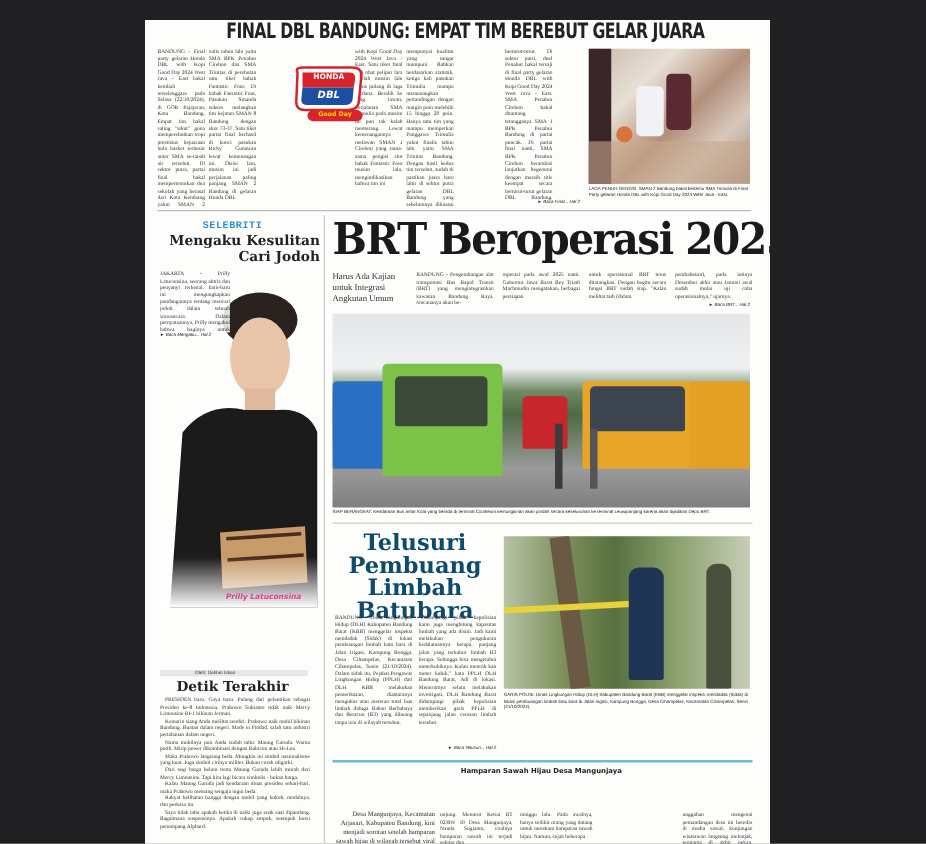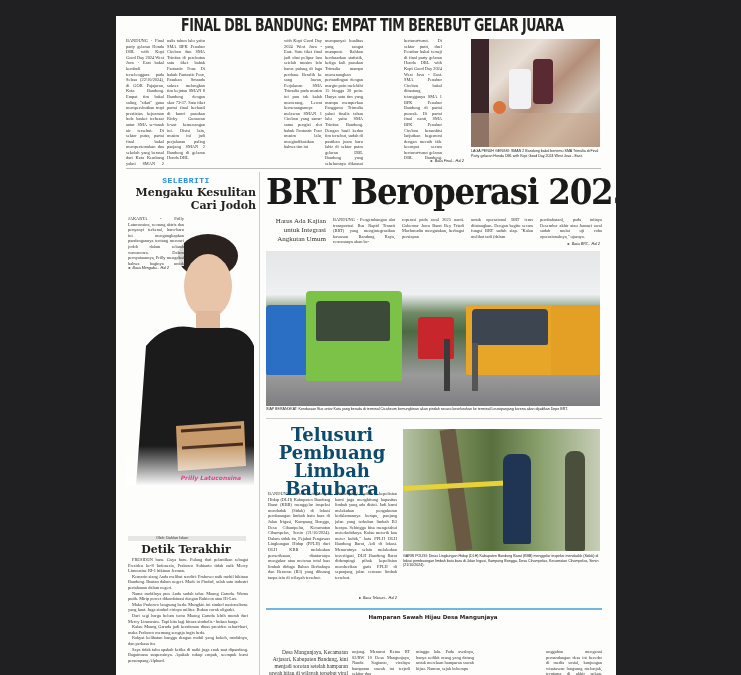--- a/index.html
+++ b/index.html
@@ -17,21 +17,21 @@
   .bball .ball { position:absolute; left:22px; top:62px; width:13px; height:13px; border-radius:50%; background:#d8743c; }
   .bball .p1 { position:absolute; left:38px; top:30px; width:22px; height:40px; background:#f2f2f4; border-radius:4px; }
   .bball .p2 { position:absolute; left:62px; top:20px; width:20px; height:45px; background:#5a2a32; border-radius:4px; }
   .bball .p3 { position:absolute; left:0; top:0; width:18px; height:108px; background:#3a2628; }
   .bball .floor { position:absolute; left:0; bottom:0; width:100%; height:34px; background:#c8a98e; opacity:.6; }
   
   .celeb-photo { left:10px; top:200px; width:128px; height:270px; }
   .selebriti { left:0; top:160px; width:140px; text-align:center; font-family:Liberation Mono, monospace; font-weight:bold; font-size:8px; color:#2a8ed8; letter-spacing:0.5px; }
   .celeb-title { left:0; top:170px; width:140px; text-align:right; font-family:"DejaVu Serif", serif; font-weight:bold; font-size:11px; line-height:13px; color:#222; }
   .brt-title { left:150px; top:156px; width:340px; font-family:"DejaVu Serif", serif; font-weight:bold; font-size:35px; line-height:40px; color:#1a1a1a; letter-spacing:-1.3px; white-space:nowrap; transform:scaleX(0.93); transform-origin:left; }
-  .brt-sub { left:150px; top:201px; width:60px; text-align:right; font-family:"Liberation Serif", serif; font-size:7px; line-height:9px; color:#333; }
+  .brt-sub { left:150px; top:201px; width:60px; font-family:"Liberation Serif", serif; font-size:7px; line-height:9px; color:#333; }
   .bus-photo { left:150px; top:235px; width:334px; height:155px; background:linear-gradient(#e4e6e8 0%, #eef0f2 28%, #6f8a64 40%, #4d6a44 52%, #9a9a9a 80%, #7f7f82 100%); overflow:hidden; }
   .bus { position:absolute; border-radius:4px 4px 2px 2px; }
   .dis-logo { left:14px; top:480px; width:120px; height:40px; }
   .detik-title { left:0; top:527px; width:140px; text-align:center; font-family:"DejaVu Serif", serif; font-weight:bold; font-size:11px; color:#222; }
   .telusuri { left:150px; top:410px; width:132px; text-align:center; font-family:"DejaVu Serif", serif; font-weight:bold; font-size:18px; line-height:18px; color:#0c4a6e; }
   .tree-photo { left:287px; top:413px; width:197px; height:122px; background:linear-gradient(90deg,#b7c3a6 0%,#7c8f5a 25%,#58703f 45%,#8aa16d 70%,#c7cdb7 100%); overflow:hidden; }
   .tape { position:absolute; left:0; top:54px; width:110px; height:5px; background:#e7d23a; transform:rotate(-3deg); }
   .trunk { position:absolute; left:45px; top:0; width:16px; height:122px; background:#6a5a44; transform:rotate(-8deg); }
   .man1 { position:absolute; left:100px; top:25px; width:28px; height:90px; background:#1f3553; border-radius:8px 8px 2px 2px; }
   .man2 { position:absolute; left:162px; top:22px; width:20px; height:100px; background:#4a4f3c; border-radius:8px 8px 2px 2px; }
@@ -47,20 +47,30 @@
 
   <div class="abs top-head">FINAL DBL BANDUNG: EMPAT TIM BEREBUT GELAR JUARA</div>
 
   <div class="col txt" style="left:10px;top:22px;width:38px;height:128px;">BANDUNG - Final party gelaran Honda DBL with Kopi Good Day 2024 West Java - East bakal kembali terselenggara pada Selasa (22/10/2024), di GOR Pajajaran, Kota Bandung. Empat tim bakal saling "sikut" guna memperebutkan tropi prestisius kejuaraan bola basket terbesar antar SMA se-tanah air tersebut. Di sektor putra, partai final bakal mempertemukan dua sekolah yang berasal dari Kota Kembang yakni SMAN 2 Bandung melawan SMA Trimulia. Kedua tim sama-sama sukses mengalahkan B-</div>
   <div class="col txt" style="left:51px;top:22px;width:38px;height:128px;">nalis tahun lalu yaitu SMA BPK Penabur Cirebon dan SMA Trinitas di perebutan satu tiket babak Fantastic Four. Di babak Fantastic Four, Pasukan Smanda sukses melangkan tim kejutan SMAN 8 Bandung dengan skor 73-37. Satu tiket partai final berhasil di kunci pasukan Ricky Gunawan lewat kemenangan ini. Disisi lain, musim ini jadi perjalanan paling panjang SMAN 2 Bandung di gelaran Honda DBL</div>
   <div class="col txt" style="left:168px;top:22px;width:38px;height:128px;">with Kopi Good Day 2024 West Java - East. Satu tiket final jadi obat pelipur lara setelah musim lalu harus pulang di laga perdana. Beralih ke sang lawan, Perjalanan SMA Trimulia pada musim ini pun tak kalah menterang. Lewat kemenangannya melawan SMAN 1 Cirebon yang sama-sama pengisi slot babak Fantastic Four musim lalu, mengindikasikan bahwa tim ini</div>
   <div class="col txt" style="left:209px;top:22px;width:38px;height:128px;">mempunyai kualitas yang sangat mumpuni. Bahkan berdasarkan statistik, ketiga kali pasukan Trimulia mampu memenangkan pertandingan dengan margin poin melebihi 15 hingga 20 poin. Hanya satu tim yang mampu memperkan Panggawa Trimulia yakni finalis tahun lalu yaitu SMA Trinitas Bandung. Dengan hasil kedua tim tersebut, sudah di pastikan juara baru lahir di sektor putra gelaran DBL Bandung yang sebelumnya dikuasai tim Penabur Cirebon lewat triple Championship 3 tahun</div>
   <div class="col txt" style="left:288px;top:22px;width:38px;height:122px;">berturut-turut. Di sektor putri, duel Penabur bakal tersaji di final party gelaran Honda DBL with Kopi Good Day 2024 West Java - East. SMA Penabur Cirebon bakal ditantang tetangganya SMA 1 BPK Penabur Bandung di partai puncak. Di partai final nanti, SMA BPK Penabur Cirebon berambisi lanjutkan hegemoni dengan meraih title keempat secara berturut-turut gelaran DBL Bandung. Terlebih, mayoritas Srikandi Penabur masih banyak diisi pemain musim lalu macam Rich, Kartika, Praisey.</div>
   <div class="abs more" style="left:288px;top:143px;width:60px;">► <span>Baca Final... Hal 2</span></div>
 
+  <div class="abs honda-logo">
+    <svg width="62" height="46" viewBox="0 0 62 46">
+      <path d="M6 6 Q4 2 10 2 L50 2 Q58 2 57 10 L55 30 Q54 36 46 36 L12 36 Q5 36 5 30 Z" fill="#ffffff" stroke="#d8232a" stroke-width="2"></path>
+      <path d="M10 6 L48 6 Q53 6 52 12 L51 18 L10 18 Z" fill="#d8232a"></path>
+      <path d="M10 18 L51 18 L50 28 Q49 32 44 32 L14 32 Q9 32 9 28 Z" fill="#1e4ea1"></path>
+    </svg>
+    <div class="abs" style="left:10px;top:6px;width:42px;text-align:center;font-family:'DejaVu Sans',sans-serif;font-weight:bold;font-size:6px;color:#fff;">HONDA</div>
+    <div class="abs" style="left:10px;top:19px;width:42px;text-align:center;font-family:'DejaVu Sans',sans-serif;font-weight:bold;font-style:italic;font-size:8px;color:#fff;">DBL</div>
+    <div class="abs" style="left:14px;top:36px;width:44px;height:9px;background:#d8232a;border-radius:5px;text-align:center;font-family:'DejaVu Sans',sans-serif;font-weight:bold;font-size:5px;line-height:9px;color:#ffd400;">Good Day</div>
+  </div>
 
   <div class="abs bball">
     <div class="p3"></div>
       <div class="floor"></div>
       <div class="p2"></div>
       <div class="p1"></div>
       <div class="ball"></div>
   </div>
   <div class="abs cap" style="left:355px;top:133px;width:130px;">LAGA PENUH GENGSI: SMAN 2 Bandung bakal bertemu SMA Trimulia di Final Party gelaran Honda DBL with Kopi Good Day 2024 West Java - East.</div>
 

